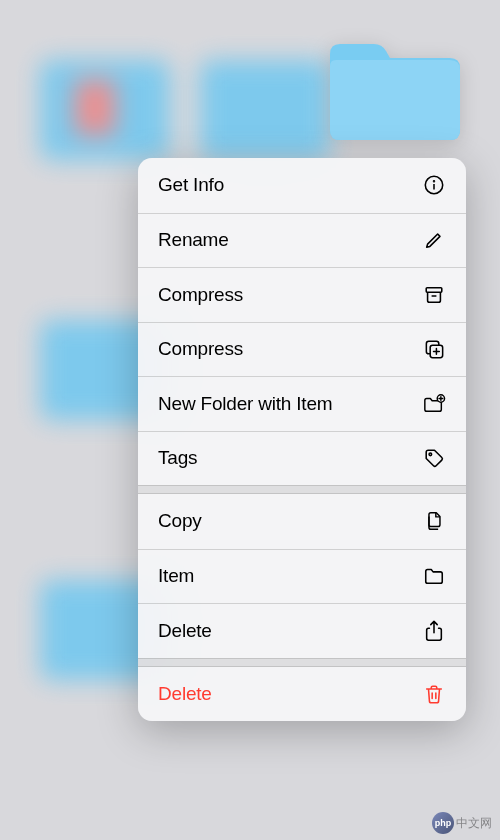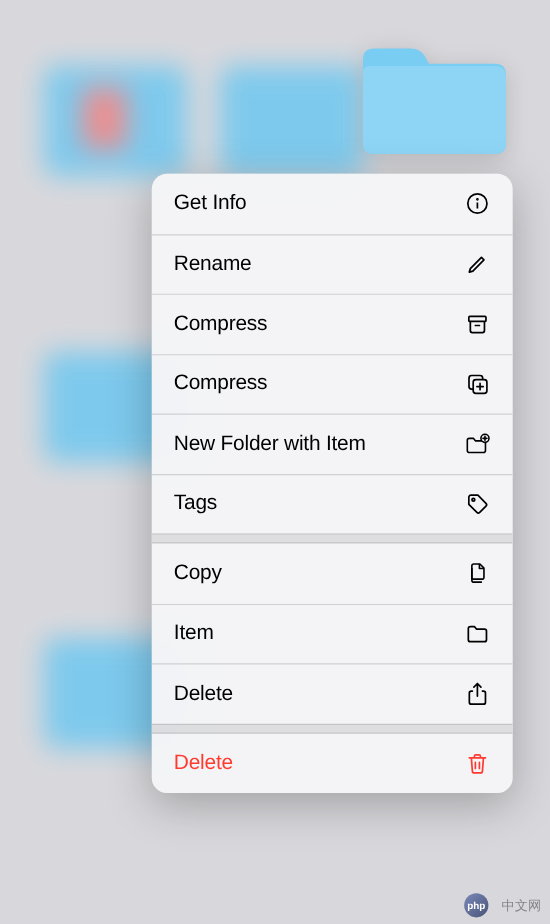--- a/index.html
+++ b/index.html
@@ -83,21 +83,21 @@
       justify-content: center;
       flex-shrink: 0;
     }
     .menu-icon svg { display:block; }
     .watermark {
       position: absolute;
       right: 8px;
       bottom: 6px;
       display: flex;
       align-items: center;
-      gap: 12px;
+      gap: 2px;
       font-size: 12px;
       color: rgba(0,0,0,0.4);
       font-weight: 500;
       margin-left: 48px;
     }
     .watermark-logo {
       width: 22px;
       height: 22px;
       background: linear-gradient(135deg,#7a87b8,#4a5578);
       border-radius: 50%;

